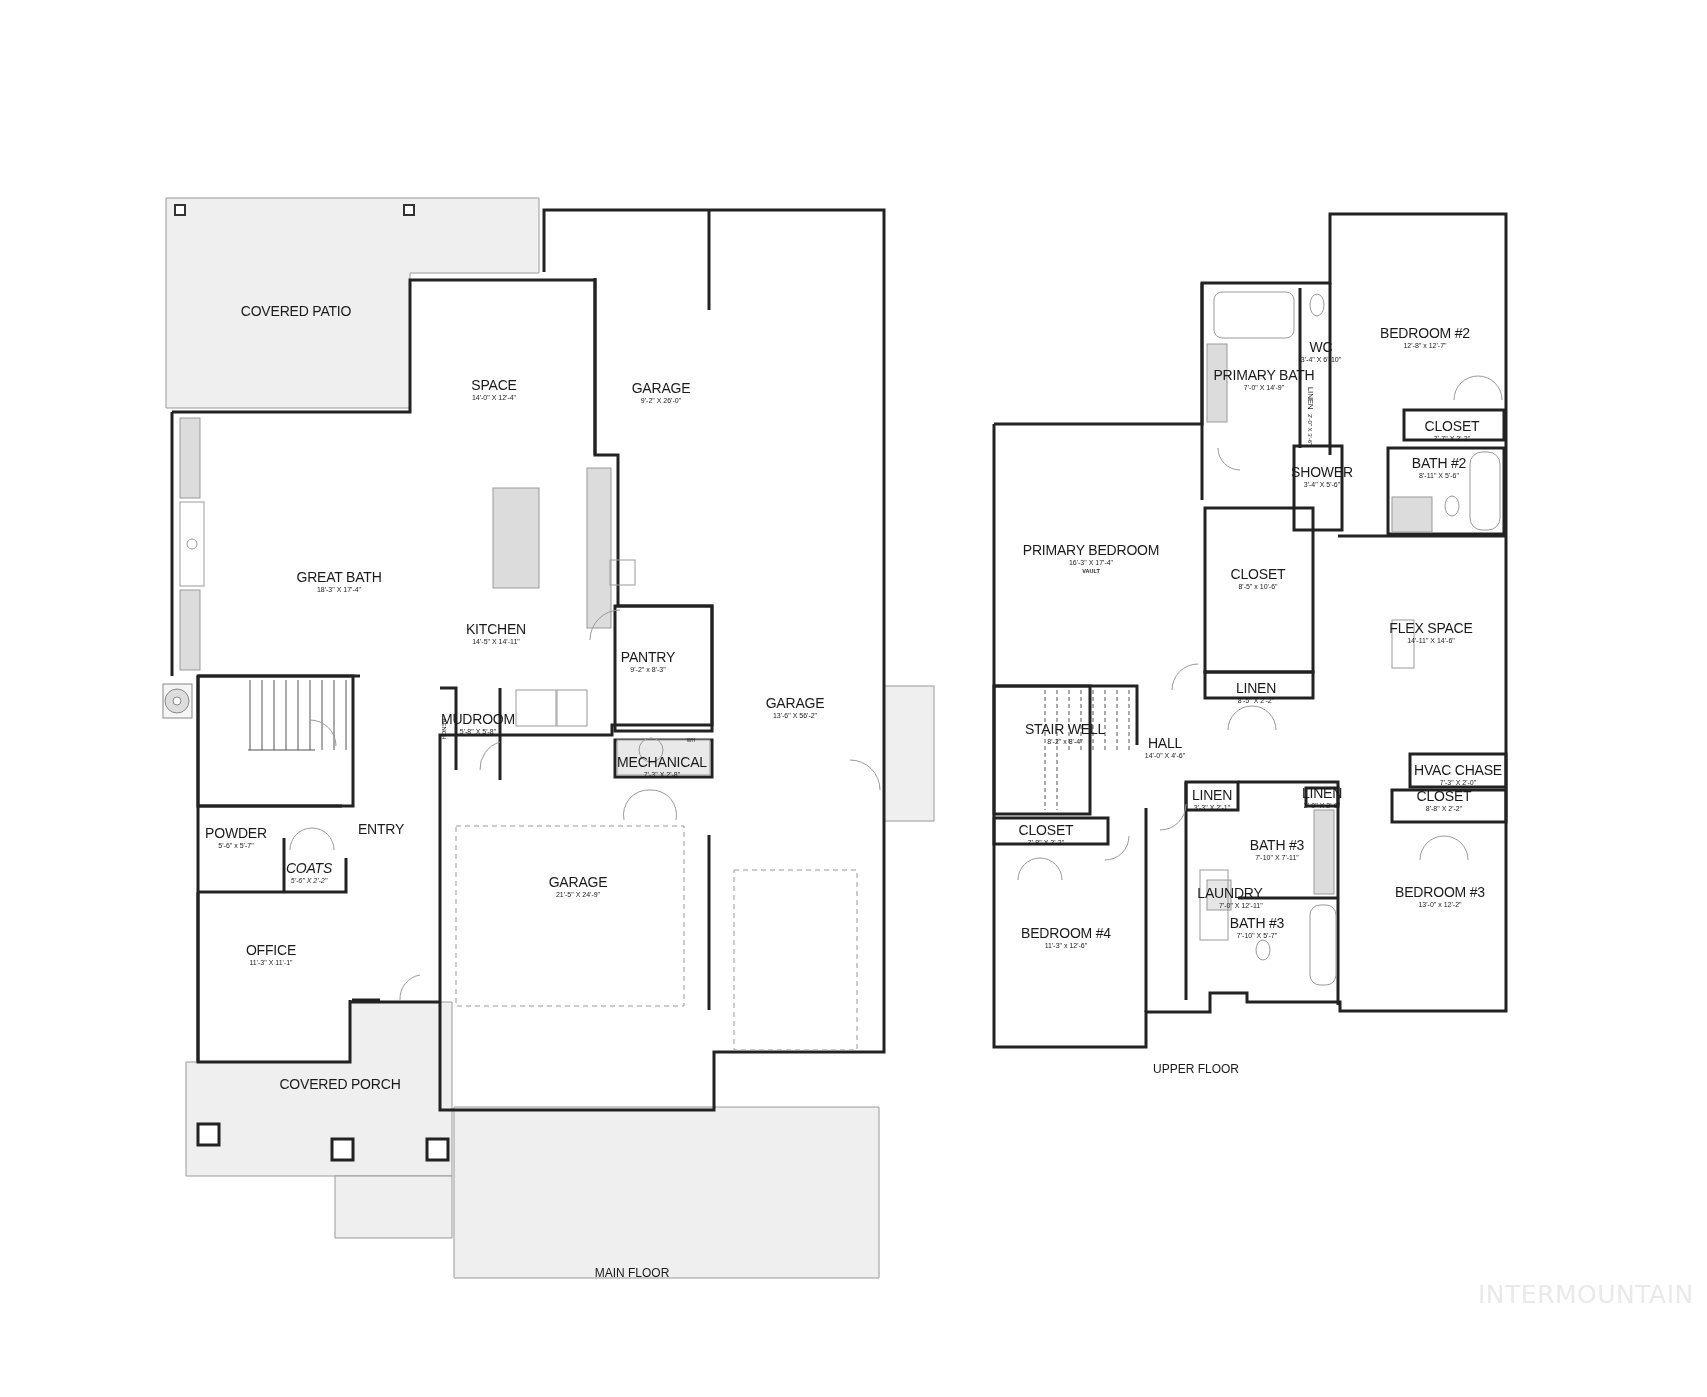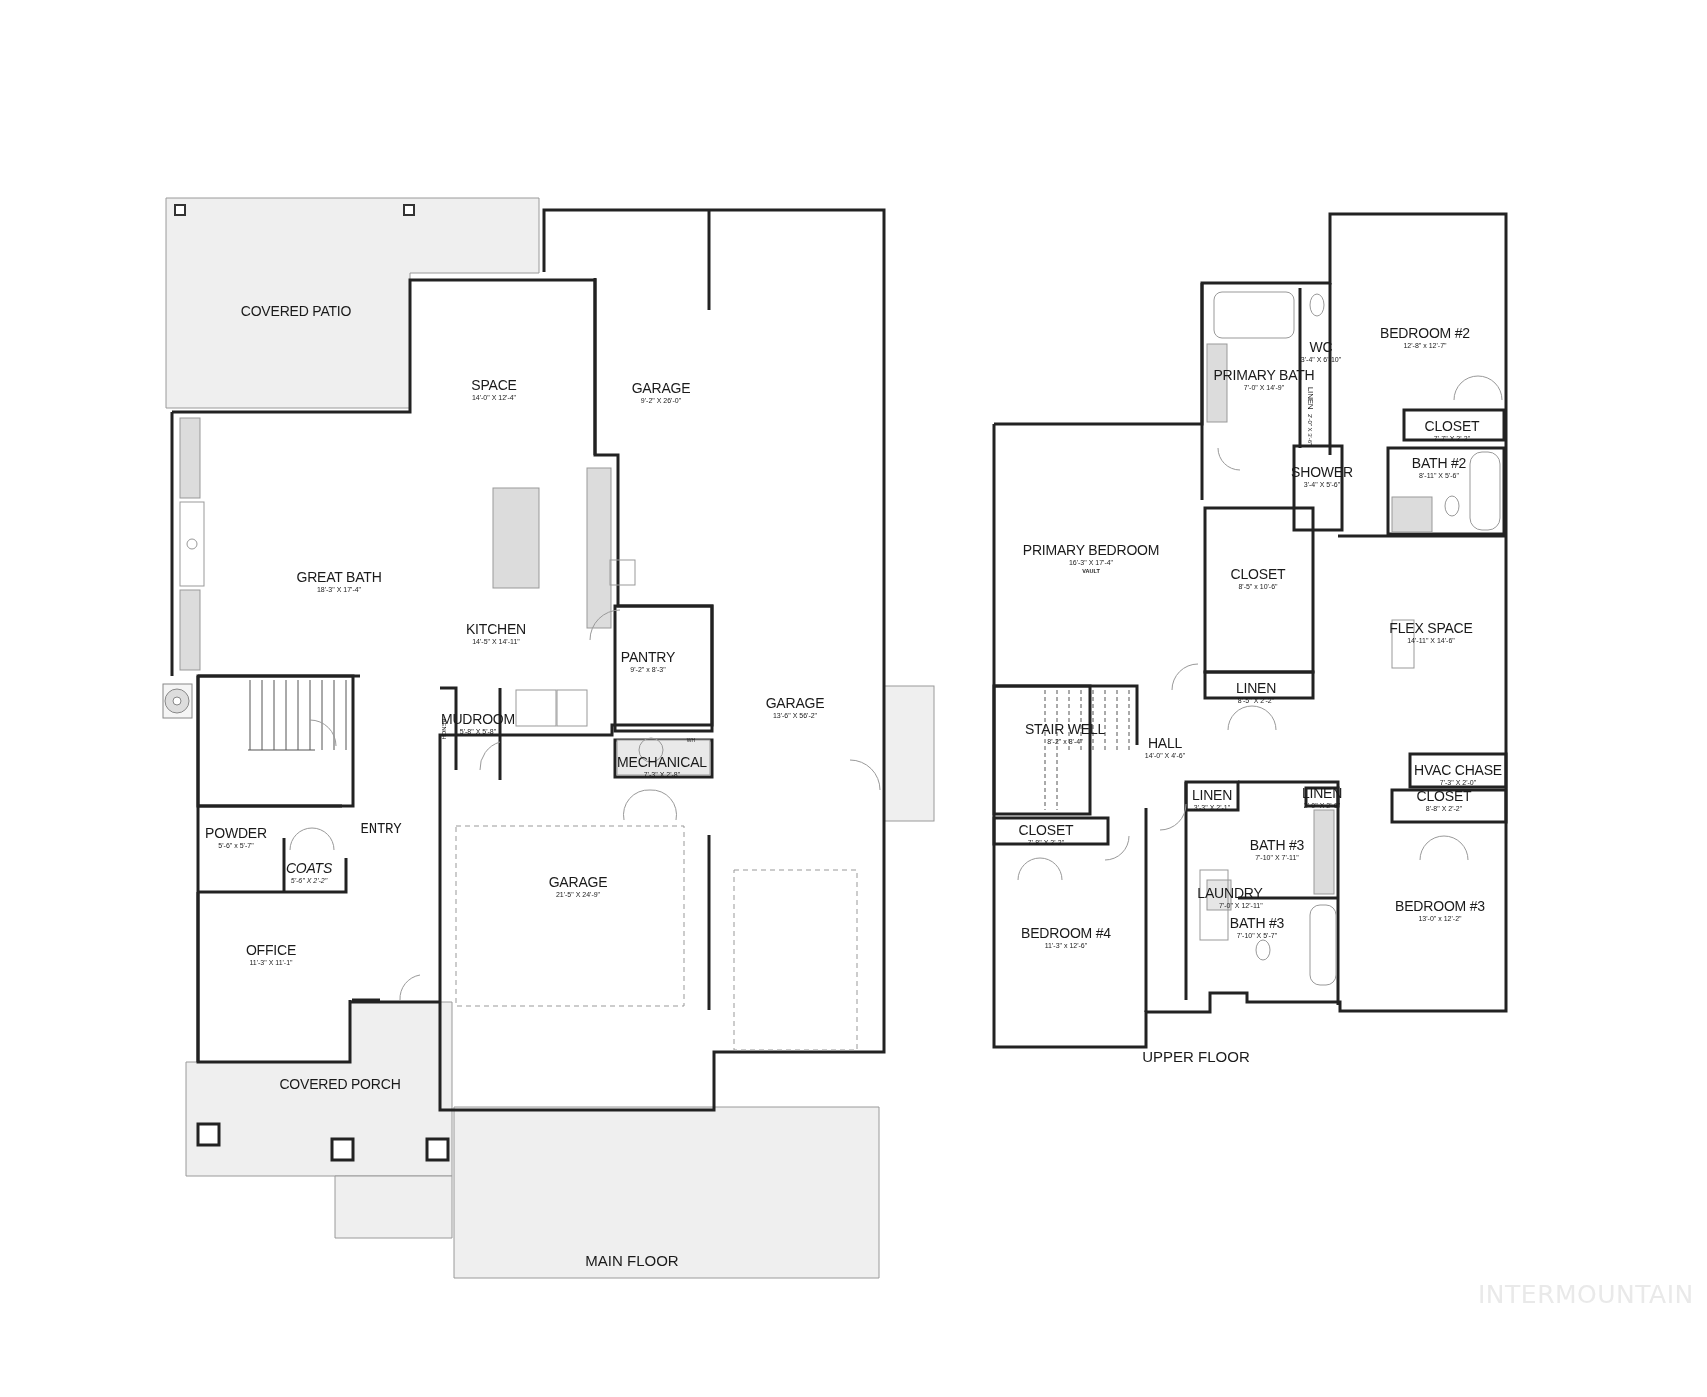--- a/index.html
+++ b/index.html
@@ -2,21 +2,21 @@
 <html><head>
 <meta charset="utf-8">
 <style>
   html,body{margin:0;padding:0;background:#ffffff;}
   body{width:1707px;height:1397px;position:relative;overflow:hidden;font-family:"Liberation Sans",sans-serif;color:#1a1a1a;}
   svg.plan{position:absolute;left:0;top:0;}
   .lbl{position:absolute;text-align:center;transform:translateX(-50%);white-space:nowrap;line-height:1;}
   .lbl .n{display:block;font-size:14px;letter-spacing:-0.2px;}
   .lbl .d{display:block;font-size:7px;margin-top:2px;}
   .lbl .x{display:block;font-size:5.5px;margin-top:3px;font-weight:bold;}
-  .floor-title{position:absolute;font-size:15px;transform:translateX(-50%);}
+  .floor-title{position:absolute;font-size:12px;transform:translateX(-50%);margin-top:14px;}
   .watermark{position:absolute;left:1478px;top:1280px;font-size:25px;color:#e9e9e9;letter-spacing:0.5px;font-family:"DejaVu Sans",sans-serif;}
   .rot{transform:translateX(-50%) rotate(90deg);}
 </style>
 </head>
 <body>
 
 <svg class="plan" width="1707" height="1397" viewBox="0 0 1707 1397">
 
   <g fill="#efefef" stroke="#9a9a9a" stroke-width="1">
     <polygon points="166,198 539,198 539,273 410,273 410,408 166,408"></polygon>
@@ -226,21 +226,21 @@
 <div class="lbl rot" style="left:444px;top:726px;font-size:6px;">
   <span>BENCH</span>
 </div>
 <div class="lbl" style="left:662px;top:755px;">
   <span class="n">MECHANICAL</span>
   <span class="d">7'-3" X 2'-8"</span>
 </div>
 <div class="lbl" style="left:691px;top:738px;font-size:5px;">
   <span>WH</span>
 </div>
-<div class="lbl" style="left:381px;top:822px;font-family:Liberation Mono, monospace;">
+<div class="lbl" style="left:381px;top:822px;">
   <span class="n">ENTRY</span>
 </div>
 <div class="lbl" style="left:236px;top:826px;">
   <span class="n">POWDER</span>
   <span class="d">5'-6" x 5'-7"</span>
 </div>
 <div class="lbl" style="left:309px;top:861px;font-style:italic;">
   <span class="n">COATS</span>
   <span class="d">5'-6" X 2'-2"</span>
 </div>
@@ -331,21 +331,21 @@
   <span class="d">7'-8" X 2'-2"</span>
 </div>
 <div class="lbl" style="left:1277px;top:838px;">
   <span class="n">BATH #3</span>
   <span class="d">7'-10" X 7'-11"</span>
 </div>
 <div class="lbl" style="left:1230px;top:886px;text-align:right;">
   <span class="n">LAUNDRY</span>
   <span class="d">7'-0" X 12'-11"</span>
 </div>
-<div class="lbl" style="left:1440px;top:885px;margin-top:14px;">
+<div class="lbl" style="left:1440px;top:885px;">
   <span class="n">BEDROOM #3</span>
   <span class="d">13'-0" x 12'-2"</span>
 </div>
 <div class="lbl" style="left:1257px;top:916px;">
   <span class="n">BATH #3</span>
   <span class="d">7'-10" X 5'-7"</span>
 </div>
 <div class="lbl" style="left:1066px;top:926px;">
   <span class="n">BEDROOM #4</span>
   <span class="d">11'-3" x 12'-6"</span>

